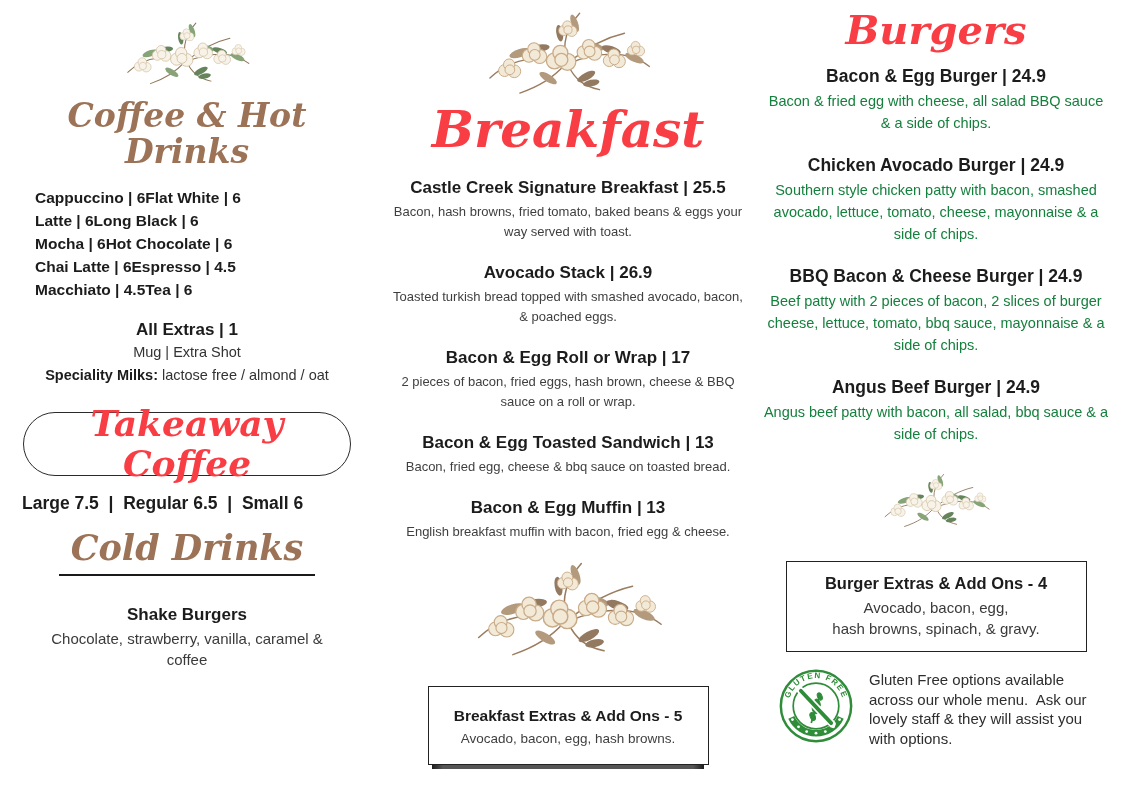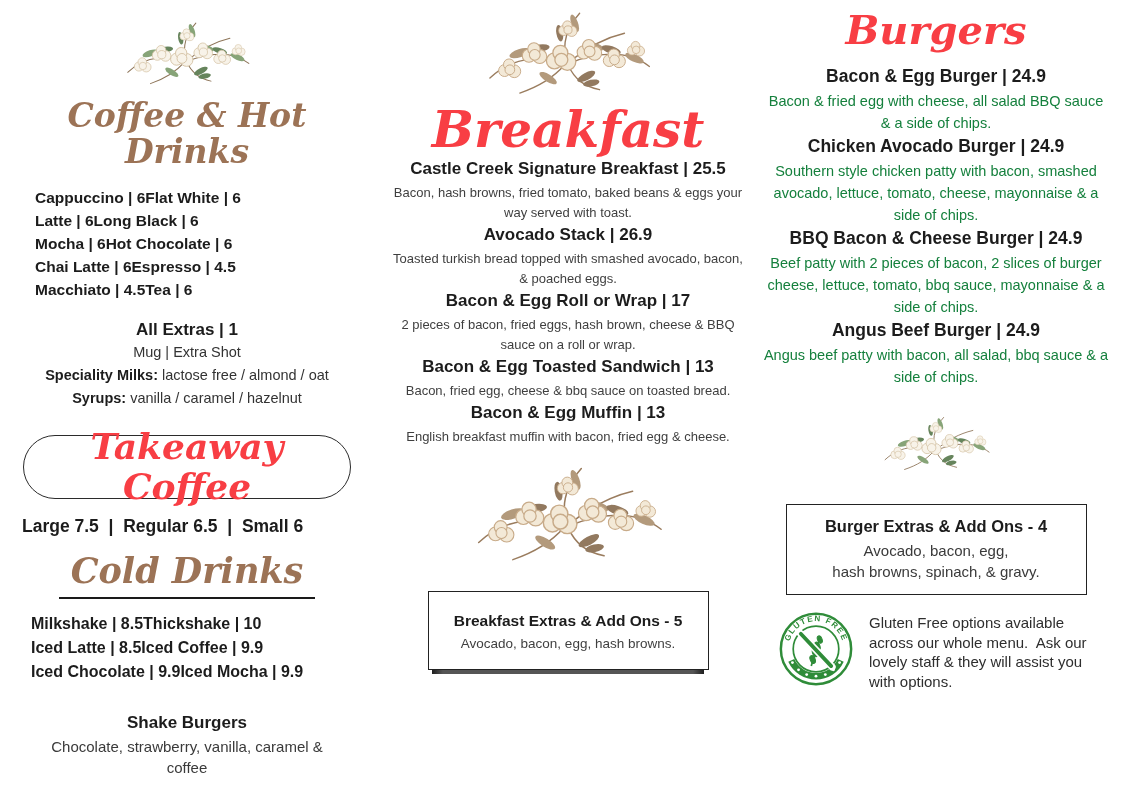--- a/index.html
+++ b/index.html
@@ -29,21 +29,21 @@
   .pill{margin:26px auto 0;width:326px;height:62px;border:1px solid #2b2b2b;border-radius:34px;
         display:flex;align-items:center;justify-content:center;}
   .pill .script{font-size:36px;}
   .sizes{margin-top:17px;font-weight:700;font-size:17.5px;text-align:left;white-space:pre-wrap;}
 
   .underline-bar{width:256px;height:1.5px;background:#1a1a1a;margin:7px auto 0;}
 
   .shake-title{margin-top:29px;font-weight:700;font-size:17px;text-align:center;}
   .shake-desc{margin:3px auto 0;width:300px;font-size:15px;color:#3a3a3a;text-align:center;line-height:21px;}
 
-  .menu-item{text-align:center;}
+  .menu-item{margin-top:19px;text-align:center;}
   .menu-item .name{font-weight:700;font-size:17px;line-height:23px;}
   .menu-item .desc{margin-top:3px;font-size:13px;color:#3f3f3f;line-height:20px;}
   .burger-item .name{font-size:17.5px;line-height:24px;}
   .burger-item .desc{font-size:14.5px;line-height:22px;color:#15803d;margin-top:2px;}
 
   .extras-box{border:1.5px solid #222;text-align:center;background:#fff;}
   #bf-box{width:267px;margin:14px auto 0;padding:20px 6px 18px;}
   #bf-box .bx-title{font-weight:700;font-size:15.5px;}
   #bf-box .bx-desc{margin-top:6px;font-size:13.5px;color:#3f3f3f;}
   #bf-bar{width:272px;height:4px;margin:0 auto;
@@ -138,47 +138,30 @@
         <span class="r">Tea | 6</span>
       </div>
     </div>
 
     <div class="extras-block">
       <div class="extras-title">All Extras | 1</div>
       <div class="extras-line">Mug | Extra Shot</div>
       <div class="extras-line">
         <b>Speciality Milks:</b><span>lactose free / almond / oat</span>
       </div>
-      <div class="extras-line">
-        <b>Syrups:</b><span>vanilla / caramel / hazelnut</span>
-      </div>
     </div>
 
     <div class="pill">
       <div class="script red">Takeaway Coffee</div>
     </div>
     <div class="sizes">Large 7.5  |  Regular 6.5  |  Small 6</div>
 
     <div class="script brown" id="cold-heading">Cold Drinks</div>
     <div class="underline-bar"></div>
 
-    <div class="duo-list" style="margin-top:13px;padding:0 9px;">
-      <div class="duo-row" style="font-size:16px;line-height:24px;">
-        <span class="l">Milkshake | 8.5</span>
-        <span class="r">Thickshake | 10</span>
-      </div>
-      <div class="duo-row" style="font-size:16px;line-height:24px;">
-        <span class="l">Iced Latte | 8.5</span>
-        <span class="r">Iced Coffee | 9.9</span>
-      </div>
-      <div class="duo-row" style="font-size:16px;line-height:24px;">
-        <span class="l">Iced Chocolate | 9.9</span>
-        <span class="r">Iced Mocha | 9.9</span>
-      </div>
-    </div>
 
     <div class="shake-title">Shake Burgers</div>
     <div class="shake-desc">Chocolate, strawberry, vanilla, caramel &amp; coffee</div>
   </div>
 
   <div class="col" id="col-mid">
     <svg class="floral floral-brown" viewBox="0 0 240 130" width="220" height="108">
         <use href="#floral"></use>
       </svg>
 

